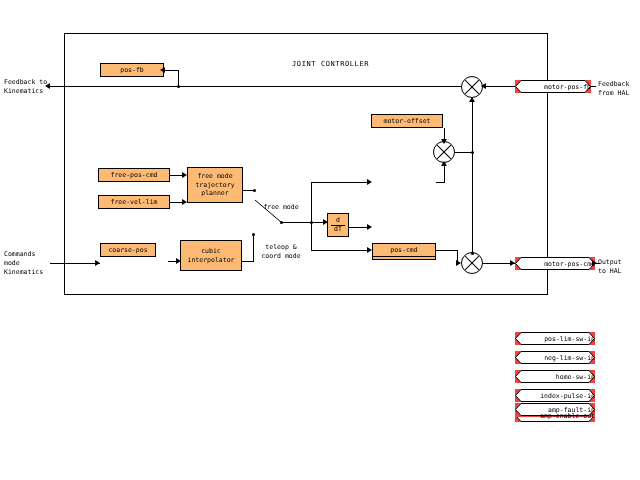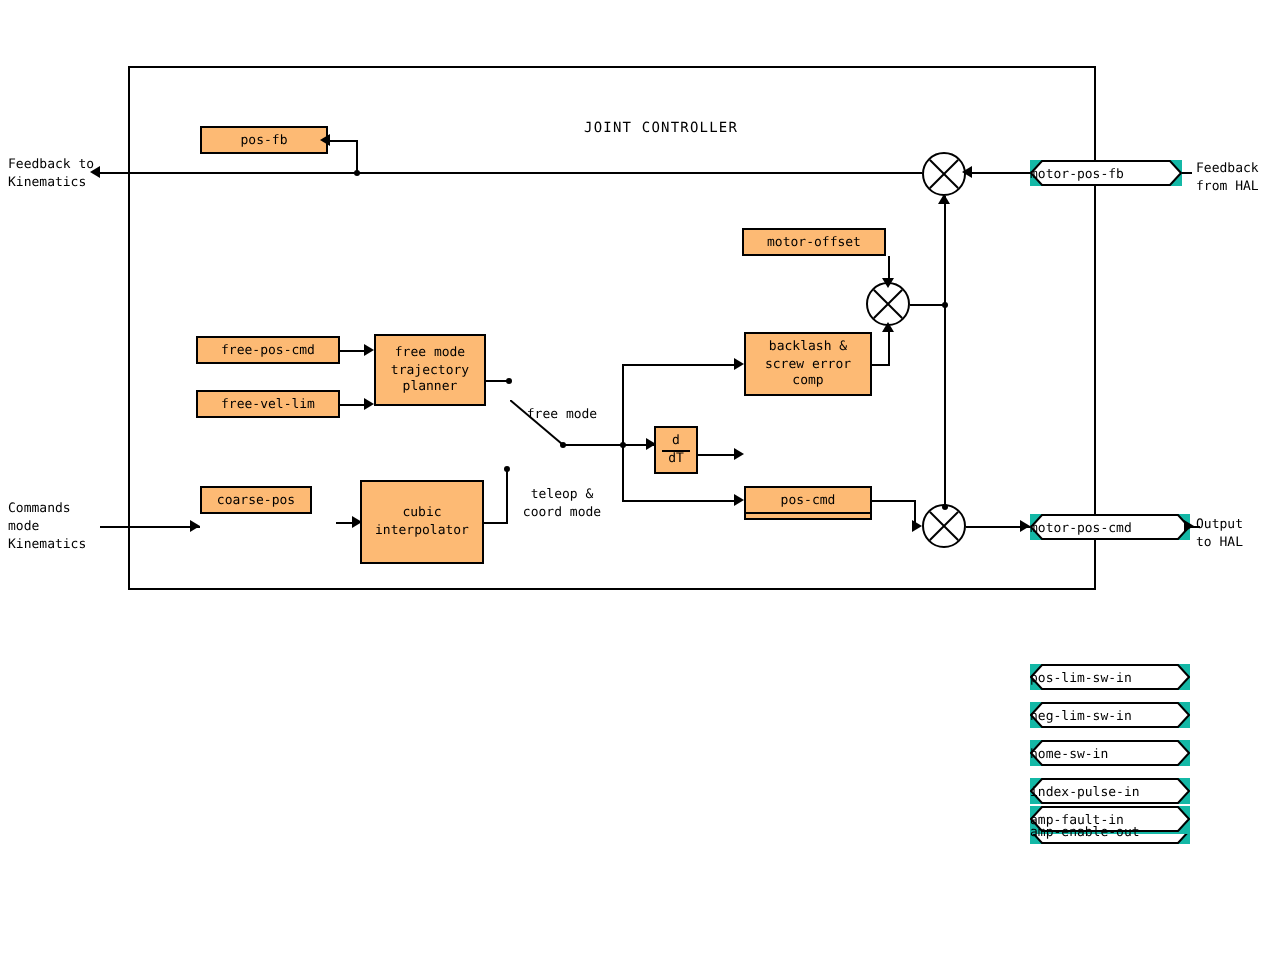--- a/index.html
+++ b/index.html
@@ -41,26 +41,26 @@
     text-align: center;
     font-size: 6.5px;
     line-height: 1.35;
     color: #000;
     white-space: pre-line;
   }
 
   
   .pin {
     position: absolute;
-    background: #14b8a6;
+    background: #ef4444;
     font-size: 6.5px;
     color: #000;
     display: flex;
     align-items: center;
-    justify-content: flex-start;
+    justify-content: flex-end;
     white-space: nowrap;
     box-sizing: border-box;
   }
   .pin .pin-shape {
     position: absolute;
     left: 0; top: 0; right: 0; bottom: 0;
   }
   .pin .pin-text {
     position: relative;
     z-index: 2;
@@ -142,35 +142,32 @@
   <div class="abs block" style="left:371px; top:114px; width:72px; height:14px;">motor-offset</div>
 
   <div class="abs block" style="left:98px; top:168px; width:72px; height:14px;">free-pos-cmd</div>
 
   <div class="abs block" style="left:98px; top:195px; width:72px; height:14px;">free-vel-lim</div>
 
   <div class="abs block" style="left:187px; top:167px; width:56px; height:36px;">free mode
 trajectory
 planner</div>
 
-  <div class="abs block" style="left:372px; top:166px; width:64px; height:32px;">backlash &amp;
-screw error
-comp</div>
 
   <div class="abs block" style="left:327px; top:213px; width:22px; height:24px;">d
 dT</div>
   <div class="abs" style="left:331px; top:225px; width:14px; height:1px; background:#000;"></div>
 
   <div class="abs block" style="left:372px; top:220px; width:64px; height:14px;margin-top:26px;">vel-cmd</div>
 
   <div class="abs block" style="left:372px; top:243px; width:64px; height:14px;">pos-cmd</div>
 
   <div class="abs block" style="left:100px; top:243px; width:56px; height:14px;">coarse-pos</div>
 
-  <div class="abs block" style="left:180px; top:240px; width:62px; height:42px;">cubic
+  <div class="abs block" style="left:180px; top:240px; width:62px; height:31px;">cubic
 interpolator</div>
 
   <div class="sum" style="left:461px; top:76px; width:22px; height:22px; overflow:hidden;"></div>
   <div class="sum" style="left:433px; top:141px; width:22px; height:22px; overflow:hidden;"></div>
   <div class="sum" style="left:461px; top:252px; width:22px; height:22px; overflow:hidden;"></div>
 
   <div class="pin" style="left:515px; top:80px; width:76px; height:13px;">
     <svg class="pin-shape" viewBox="0 0 76 13" preserveAspectRatio="none">
       <polygon points="6,0.5 70,0.5 75.5,6.5 70,12.5 6,12.5 0.5,6.5" fill="#ffffff" stroke="#000000" stroke-width="1"></polygon>
     </svg>

